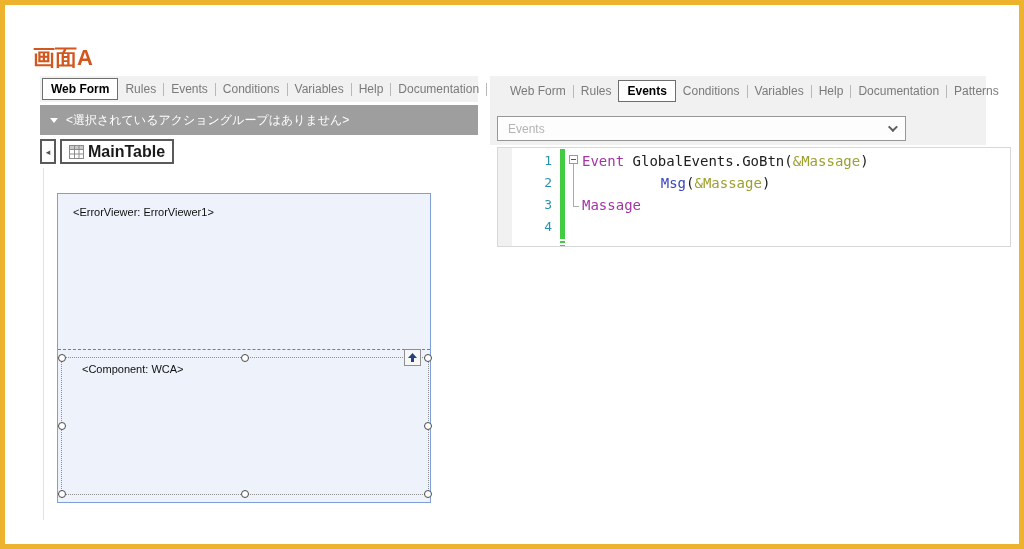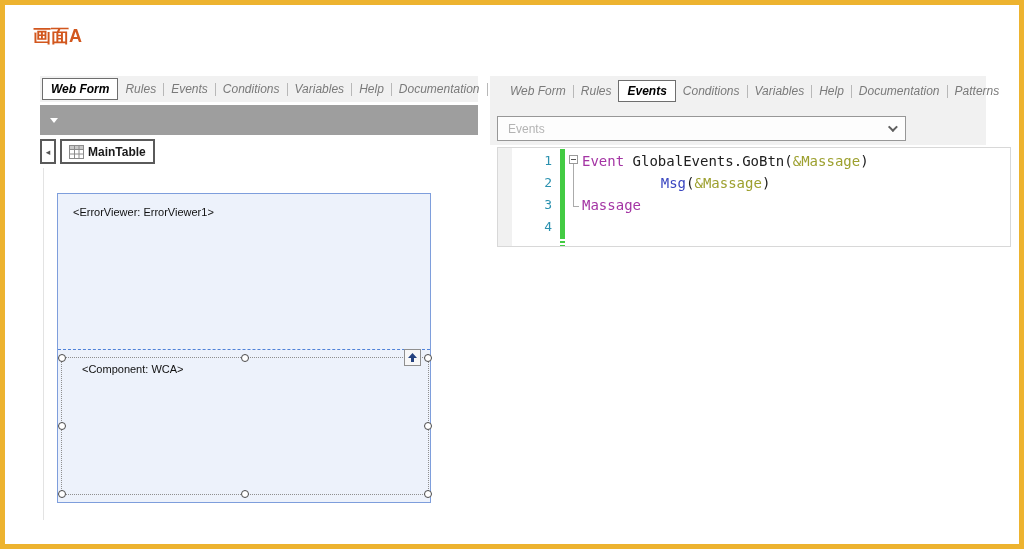--- a/index.html
+++ b/index.html
@@ -1,35 +1,35 @@
 <!DOCTYPE html>
 <html><head>
 <meta charset="utf-8">
 <style>
   * { margin:0; padding:0; box-sizing:border-box; }
   html,body { width:1024px; height:549px; background:#fff; font-family:"Liberation Sans","DejaVu Sans",sans-serif; }
   .frame { position:relative; width:1024px; height:549px; background:#fff; overflow:hidden; }
   .frame-border { position:absolute; inset:0; border:5px solid #EDB32F; pointer-events:none; z-index:60; }
 
-  .page-title { position:absolute; left:33px; top:24px; font-size:18px; font-weight:bold; color:#D2571E; }
+  .page-title { position:absolute; left:33px; top:43px; font-size:22px; font-weight:bold; color:#D2571E; }
 
   
-  .tabstrip { position:absolute; background:#F1F1F1; display:flex; align-items:center; font-size:12px; color:#7A7A7A;font-style:italic; }
+  .tabstrip { position:absolute; background:#F1F1F1; display:flex; align-items:center; font-size:12px; color:#7A7A7A; }
   .tabstrip.left { left:40px; top:76px; width:438px; height:26px; padding-left:2px; }
   .tabstrip.right { left:0; top:0; width:100%; height:30px; padding-left:13px; background:transparent; }
   .tab { padding:3px 7px; white-space:nowrap; cursor:default; }
   .tab.selected { background:#fff; border:1px solid #6E6E6E; color:#000; font-weight:bold; padding:3px 8px; }
   .tabsep { width:1px; height:13px; background:#B8B8B8; flex:0 0 1px; }
 
   
   .action-bar { position:absolute; left:40px; top:105px; width:438px; height:30px; background:#9E9E9E; display:flex; align-items:center; gap:8px; padding-left:10px; color:#fff; font-size:12px; }
   .tri-down { width:0; height:0; border-left:4px solid transparent; border-right:4px solid transparent; border-top:5px solid #fff; }
 
   .toolbar { position:absolute; left:40px; top:139px; height:27px; display:flex; align-items:flex-start; gap:4px; }
-  .tb-btn { height:25px; background:#fff; border:2px solid #5A5A5A; display:flex; align-items:center; gap:4px; padding:0 7px; font-size:12px; font-weight:600; color:#1A1A1A; }
+  .tb-btn { height:25px; background:#fff; border:2px solid #5A5A5A; display:flex; align-items:center; gap:4px; padding:0 7px; font-size:16px; font-weight:600; color:#1A1A1A; }
   .tb-btn.nav { width:16px; padding:0; justify-content:center; color:#555; font-size:9px; }
   .tb-icon { width:15px; height:14px; display:block; }
 
   .canvas-edge { position:absolute; left:43px; top:168px; width:1px; height:352px; background:#E3E3E3; }
 
   .designer-box { position:absolute; left:57px; top:181px; width:374px; height:310px; background:#EDF2FB; border:1px solid #7E9EDC;margin-top:12px; }
   .ev-label { position:absolute; left:15px; top:12px; font-size:11px; color:#111; }
   .dashed-divider { position:absolute; left:0; right:0; top:155px; border-top:1px dashed #4F82D8; }
 
   .selection { position:absolute; left:3px; top:163px; width:368px; height:138px; border:1px dotted #8F8F8F; }
@@ -82,20 +82,21 @@
     <span class="tab">Help</span>
       <span class="tabsep"></span>
     <span class="tab">Documentation</span>
       <span class="tabsep"></span>
     <span class="tab">Patterns</span>
       <span class="tabsep"></span>
   </div>
 
   <div class="action-bar">
     <span class="tri-down"></span>
+    <span>&lt;選択されているアクショングループはありません&gt;</span>
   </div>
 
   <div class="toolbar">
     <div class="tb-btn nav">
       <span>◂</span>
     </div>
     <div class="tb-btn">
       <svg class="tb-icon" viewBox="0 0 15 14">
         <rect x="0.5" y="0.5" width="14" height="13" fill="#fff" stroke="#8C8C8C"></rect>
         <rect x="1" y="1" width="13" height="3" fill="#C9C9C9"></rect>

